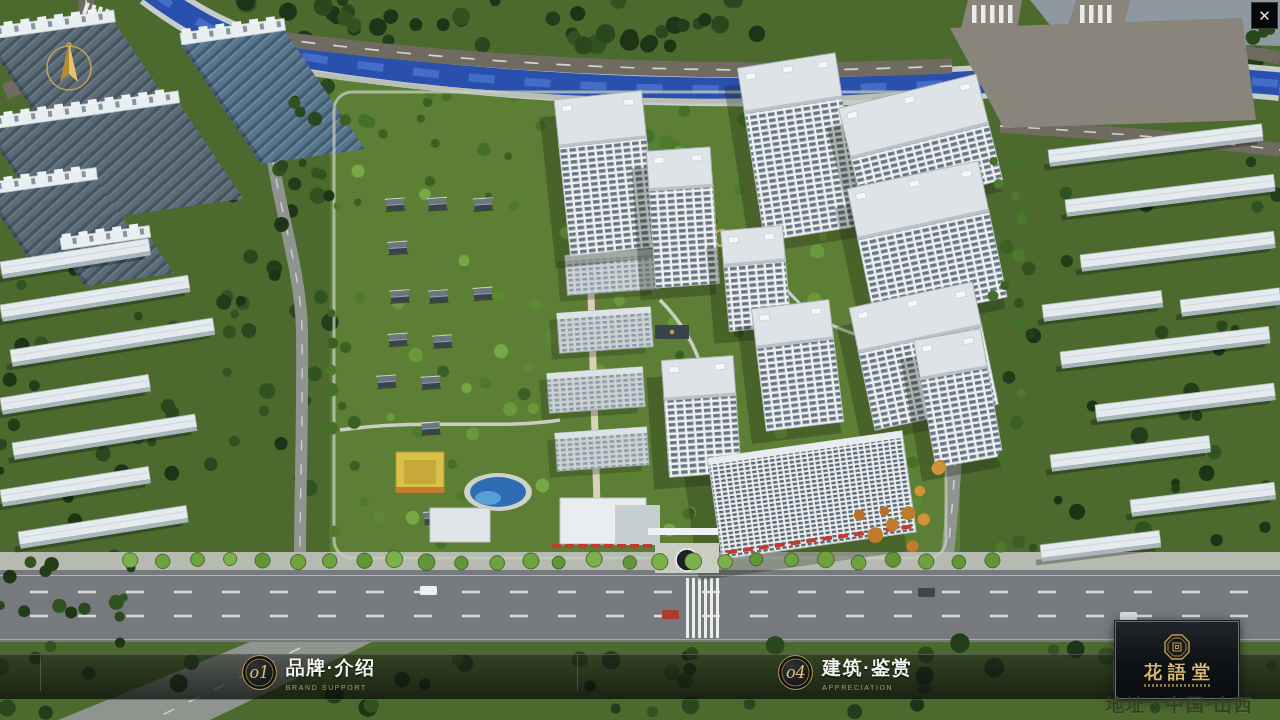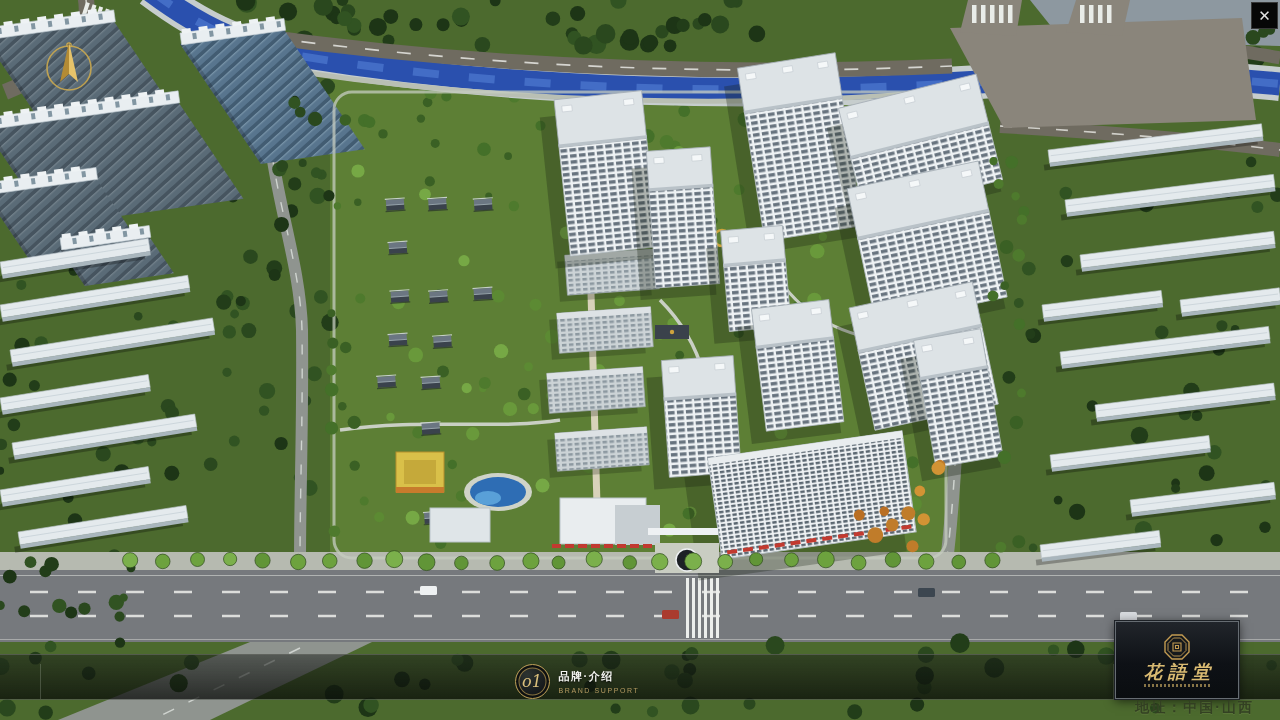--- a/index.html
+++ b/index.html
@@ -11,53 +11,53 @@
   .close-btn{position:absolute;top:2px;right:2px;width:27px;height:27px;
     background:#070707;border:1px solid #383838;color:#e3e3e3;
     display:flex;align-items:center;justify-content:center;
     font-size:15px;line-height:1;cursor:pointer;box-sizing:border-box;}
 
   
   .compass{position:absolute;top:34px;left:40px;width:60px;height:66px;}
 
   
   .navbar{position:absolute;left:0;right:0;bottom:20px;height:46px;
-    display:flex;align-items:flex-end;padding:0 40px;box-sizing:border-box;
+    display:flex;align-items:flex-start;padding:0 40px;box-sizing:border-box;
     background:linear-gradient(180deg,rgba(24,28,24,.50),rgba(8,10,8,.74));
     border-top:1px solid rgba(215,222,210,.30);
     border-bottom:1px solid rgba(215,222,210,.20);}
   .nav-item{flex:1;display:flex;align-items:center;justify-content:center;gap:9px;
     border-right:1px solid rgba(210,218,206,.22);cursor:pointer;min-width:0;}
   .nav-item:first-child{border-left:1px solid rgba(210,218,206,.22);}
   .badge{width:33px;height:33px;border-radius:50%;flex:none;
     background:radial-gradient(circle at 35% 30%,#2d3330,#131619 72%);
     border:1px solid #b79a55;
     box-shadow:inset 0 0 0 2.5px #0d1011, inset 0 0 0 3.5px #8a7440;
     display:flex;align-items:center;justify-content:center;
     color:#dcc07c;font-family:"DejaVu Serif",serif;font-style:italic;
     font-size:16px;}
   .nav-texts{display:flex;flex-direction:column;align-items:flex-start;}
-  .nav-cn{color:#f3f4f0;font-size:11px;font-weight:bold;letter-spacing:1.5px;
+  .nav-cn{color:#f3f4f0;font-size:19px;font-weight:bold;letter-spacing:1.5px;
     white-space:nowrap;text-shadow:0 1px 2px rgba(0,0,0,.85);}
   .nav-en{color:#b49a62;font-size:7px;letter-spacing:1.6px;margin-top:2.5px;
     white-space:nowrap;text-transform:uppercase;}
 
   
   .logo-box{width:124px;flex:none;align-self:flex-end;height:78px;margin:0 1px;
     background:linear-gradient(180deg,#21252b,#0e1116 55%,#0a0d10);
     border:1px solid #666c72;box-shadow:0 0 0 1px #1d2126,0 2px 10px rgba(0,0,0,.65);
     display:flex;flex-direction:column;align-items:center;justify-content:center;
-    gap:3px;cursor:pointer;box-sizing:border-box;font-style:italic;}
+    gap:3px;cursor:pointer;box-sizing:border-box;}
   .logo-title{color:#d9ba72;font-family:"DejaVu Serif",serif;font-size:18px;
     font-weight:bold;letter-spacing:6px;padding-left:6px;line-height:1;}
   .logo-tagline{width:66px;height:3px;opacity:.75;
     background:repeating-linear-gradient(90deg,rgba(195,165,95,.9) 0 2px,transparent 2px 4px);}
 
   
-  .address{position:absolute;right:26px;bottom:3px;font-size:14px;font-weight:bold;
+  .address{position:absolute;right:26px;bottom:3px;font-size:18px;font-weight:bold;
     letter-spacing:2px;color:rgba(50,62,34,.95);
     text-shadow:0 1px 1px rgba(140,160,100,.25);}
 </style>
 </head>
 <body>
 
 <div id="stage">
 
   <svg id="scene" width="1280" height="720" viewBox="0 0 1280 720">
     <defs>
@@ -1089,20 +1089,27 @@
   </svg>
 
   <nav class="navbar">
     <div class="nav-item">
       <div class="badge">o1</div>
       <div class="nav-texts">
         <span class="nav-cn">品牌·介绍</span>
         <span class="nav-en">BRAND SUPPORT</span>
       </div>
     </div>
+    <div class="nav-item">
+      <div class="badge">o4</div>
+      <div class="nav-texts">
+        <span class="nav-cn">建筑·鉴赏</span>
+        <span class="nav-en">APPRECIATION</span>
+      </div>
+    </div>
 
     <div class="logo-box">
       <svg width="26" height="26" viewBox="0 0 26 26">
         <polygon points="8,1 18,1 25,8 25,18 18,25 8,25 1,18 1,8" fill="#15181c" stroke="#c49c52" stroke-width="1.4"></polygon>
         <polygon points="9.5,4 16.5,4 22,9.5 22,16.5 16.5,22 9.5,22 4,16.5 4,9.5" fill="none" stroke="#c49c52" stroke-width="0.9"></polygon>
         <path d="M9,9 h8 v8 h-8 z M11.5,11.5 h3 v3 h-3 z" fill="none" stroke="#c49c52" stroke-width="1.1"></path>
       </svg>
       <div class="logo-title">花語堂</div>
       <div class="logo-tagline"></div>
     </div>

